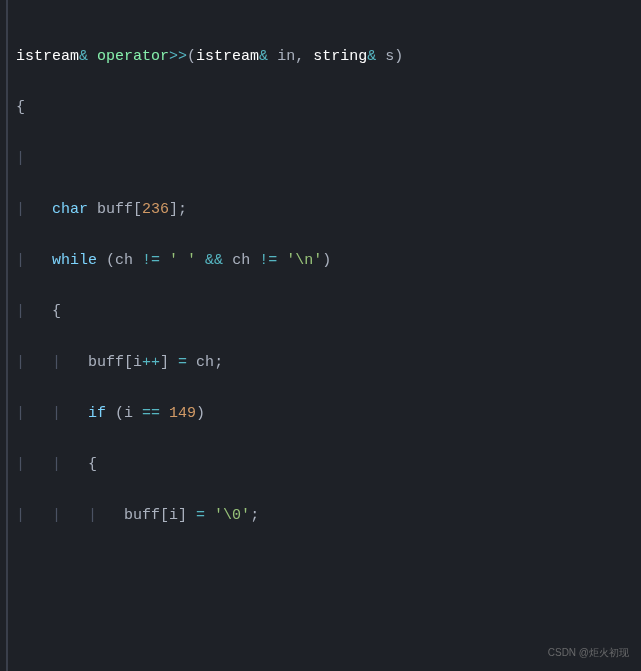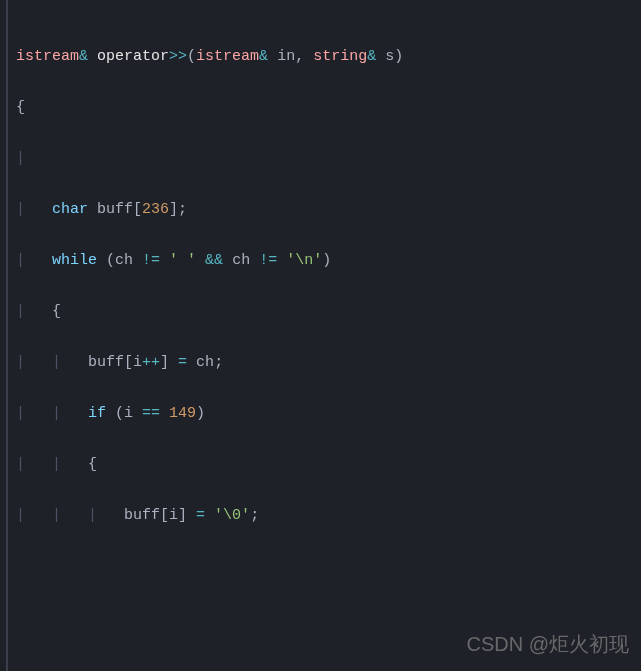--- a/index.html
+++ b/index.html
@@ -24,35 +24,35 @@
     position: absolute;
     left: 6px;
     top: 0;
     bottom: 0;
     width: 2px;
     background: #3a3f4b;
   }
   .guide {
     color: #4b5263;
   }
-  .type    { color: #fca5a5; }
+  .type    { color: #ffffff; }
   .kw      { color: #7dd3fc; }
-  .func    { color: #e5e5e5; }
+  .func    { color: #86efac; }
   .op      { color: #56b6c2; }
   .num     { color: #d19a66; }
   .str     { color: #98c379; }
   .ident   { color: #abb2bf; }
   .paren   { color: #abb2bf; }
   .brace   { color: #abb2bf; }
   .watermark {
     position: absolute;
     right: 12px;
     bottom: 10px;
     color: #808080;
-    font-size: 20px;
+    font-size: 10px;
     font-family: sans-serif;
     opacity: 0.75;
   }
 </style>
 </head>
 <body>
 
 <div class="border-left"></div>
 <div class="editor">
 <div><span class="type">istream</span><span class="op">&amp;</span><span> </span><span class="func">operator</span><span class="op">&gt;&gt;</span><span class="paren">(</span><span class="type">istream</span><span class="op">&amp;</span><span> </span><span class="ident">in</span><span>,</span><span> </span><span class="type">string</span><span class="op">&amp;</span><span> </span><span class="ident">s</span><span class="paren">)</span></div>

